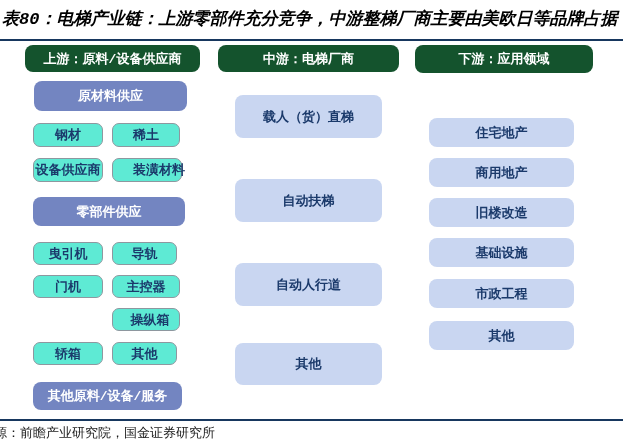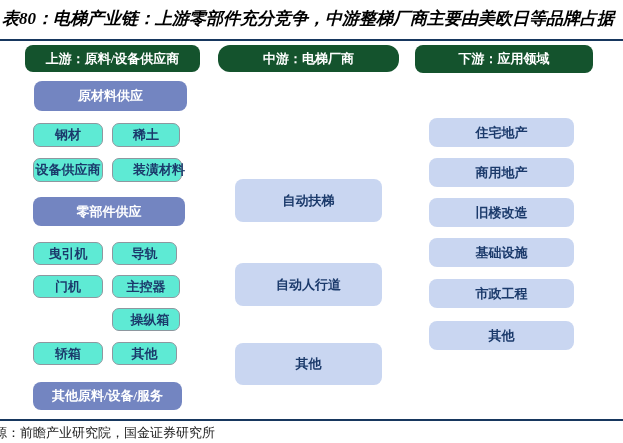--- a/index.html
+++ b/index.html
@@ -1,21 +1,21 @@
 <!DOCTYPE html>
 <html><head>
 <meta charset="utf-8">
 <style>
   html,body{margin:0;padding:0;background:#ffffff;}
   .stage{
     position:relative;
     width:623px;height:443px;
     background:#ffffff;
     overflow:hidden;
-    font-family:Liberation Serif, serif;
+    font-family:Liberation Mono, monospace;
   }
   .title{
     position:absolute;left:2px;top:7px;width:618px;
     font-size:17px;font-weight:bold;font-style:italic;
     color:#000000;letter-spacing:0px;white-space:nowrap;
   }
   .rule{
     position:absolute;left:0;width:623px;height:2px;
     background:#17375E;
   }
@@ -54,21 +54,21 @@
 </style>
 </head>
 <body>
 
 <div class="stage">
 
   <div class="title">表80：电梯产业链：上游零部件充分竞争，中游整梯厂商主要由美欧日等品牌占据</div>
   <div class="rule" style="top:39px;"></div>
 
   <div class="hdr" style="left:25px;top:45px;width:175px;">上游：原料/设备供应商</div>
-  <div class="hdr" style="left:218px;top:45px;width:181px;border-radius:12px;">中游：电梯厂商</div>
+  <div class="hdr" style="left:218px;top:45px;width:181px;">中游：电梯厂商</div>
   <div class="hdr" style="left:415px;top:45px;width:178px;height:28px;">下游：应用领域</div>
 
   <div class="sub" style="left:34px;top:81px;width:153px;height:30px;">原材料供应</div>
 
   <div class="wbox" style="left:33px;top:123px;width:70px;height:24px;">钢材</div>
   <div class="wbox" style="left:112px;top:123px;width:68px;height:24px;">稀土</div>
   <div class="wbox" style="left:33px;top:158px;width:70px;height:24px;">设备供应商</div>
   <div class="wbox" style="left:112px;top:158px;width:70px;height:24px;padding-left:24px;">装潢材料</div>
 
   <div class="sub" style="left:33px;top:197px;width:152px;height:29px;">零部件供应</div>
@@ -76,20 +76,21 @@
   <div class="wbox" style="left:33px;top:242px;width:70px;height:23px;">曳引机</div>
   <div class="wbox" style="left:112px;top:242px;width:65px;height:23px;">导轨</div>
   <div class="wbox" style="left:33px;top:275px;width:70px;height:23px;">门机</div>
   <div class="wbox" style="left:112px;top:275px;width:68px;height:23px;">主控器</div>
   <div class="wbox" style="left:112px;top:308px;width:68px;height:23px;padding-left:8px;">操纵箱</div>
   <div class="wbox" style="left:33px;top:342px;width:70px;height:23px;">轿箱</div>
   <div class="wbox" style="left:112px;top:342px;width:65px;height:23px;">其他</div>
 
   <div class="sub" style="left:33px;top:382px;width:149px;height:28px;">其他原料/设备/服务</div>
 
+  <div class="lbox" style="left:235px;top:95px;width:147px;height:43px;">载人（货）直梯</div>
   <div class="lbox" style="left:235px;top:179px;width:147px;height:43px;">自动扶梯</div>
   <div class="lbox" style="left:235px;top:263px;width:147px;height:43px;">自动人行道</div>
   <div class="lbox" style="left:235px;top:343px;width:147px;height:42px;">其他</div>
 
   <div class="lbox" style="left:429px;top:118px;width:145px;height:29px;">住宅地产</div>
   <div class="lbox" style="left:429px;top:158px;width:145px;height:29px;">商用地产</div>
   <div class="lbox" style="left:429px;top:198px;width:145px;height:29px;">旧楼改造</div>
   <div class="lbox" style="left:429px;top:238px;width:145px;height:29px;">基础设施</div>
   <div class="lbox" style="left:429px;top:279px;width:145px;height:29px;">市政工程</div>
   <div class="lbox" style="left:429px;top:321px;width:145px;height:29px;">其他</div>

